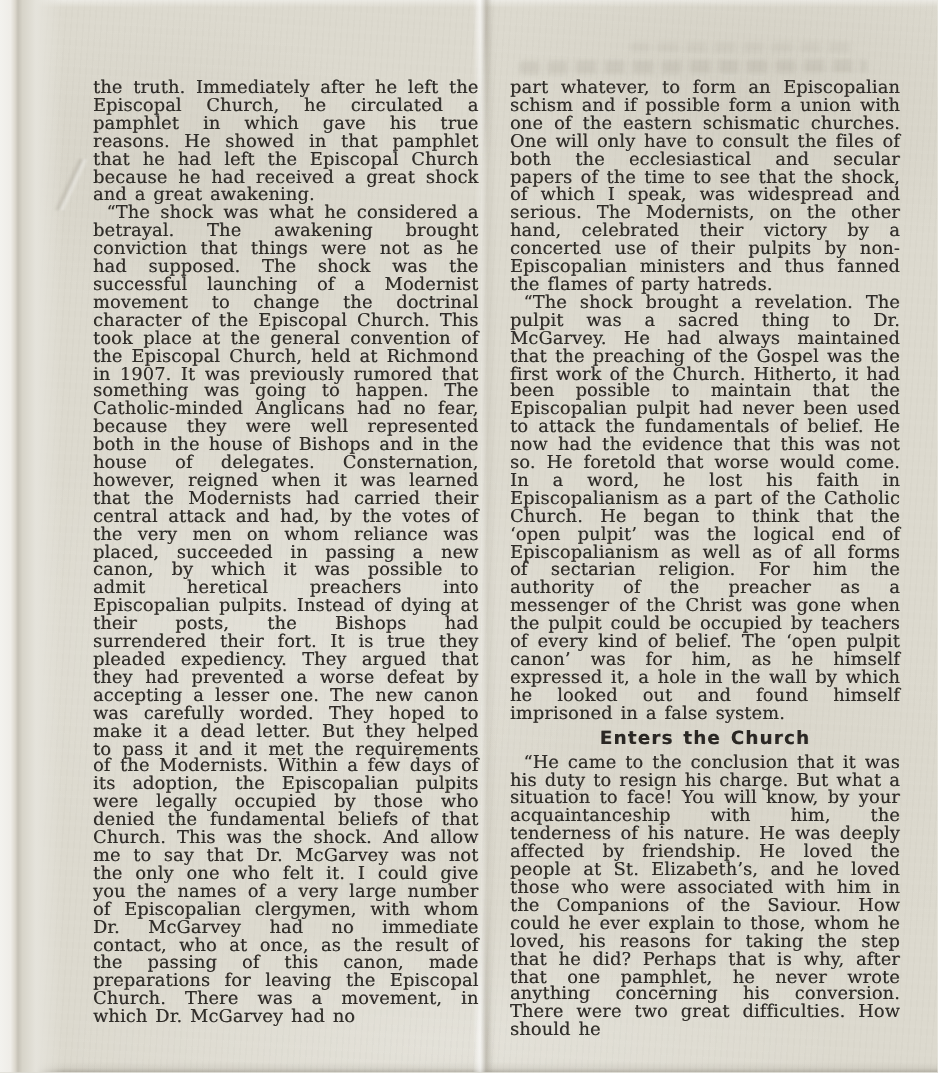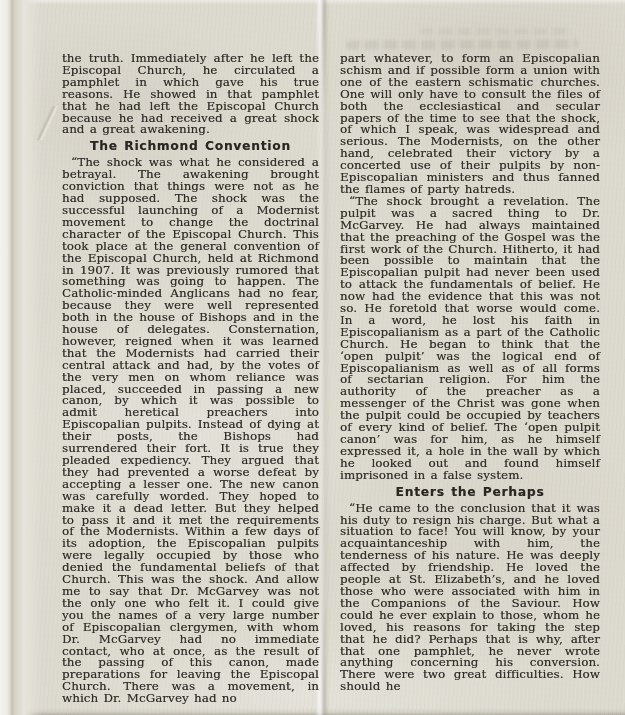--- a/index.html
+++ b/index.html
@@ -84,24 +84,23 @@
 <div class="page">
 
   <div class="crease-top crease-seg"></div>
   <div class="crease-bottom crease-seg"></div>
   <div class="crease-diag"></div>
   <div class="ghost ghost-a"></div>
   <div class="ghost ghost-b"></div>
 
   <div class="col col-left">
     <p class="cont">the truth.  Immediately after he left the Episcopal Church, he circulated a pamphlet in which gave his true reasons.  He showed in that pamphlet that he had left the Episcopal Church because he had received a great shock and a great awakening.</p>
-    <h3 class="sec">The Richmond Convention</h3>
     <p class="q">“The shock was what he considered a betrayal.  The awakening brought conviction that things were not as he had supposed.  The shock was the successful launching of a Modernist movement to change the doctrinal character of the Episcopal Church.  This took place at the general convention of the Episcopal Church, held at Richmond in 1907.  It was previously rumored that something was going to happen. The Catholic-minded Anglicans had no fear, because they were well represented both in the house of Bishops and in the house of delegates.  Consternation, however, reigned when it was learned that the Modernists had carried their central attack and had, by the votes of the very men on whom reliance was placed, succeeded in passing a new canon, by which it was possible to admit heretical preachers into Episcopalian pulpits.  Instead of dying at their posts, the Bishops had surrendered their fort.  It is true they pleaded expediency.  They argued that they had prevented a worse defeat by accepting a lesser one. The new canon was carefully worded.  They hoped to make it a dead letter.  But they helped to pass it and it met the requirements of the Modernists.  Within a few days of its adoption, the Episcopalian pulpits were legally occupied by those who denied the fundamental beliefs of that Church.  This was the shock. And allow me to say that Dr. McGarvey was not the only one who felt it.  I could give you the names of a very large number of Episcopalian clergymen, with whom Dr. McGarvey had no immediate contact, who at once, as the result of the passing of this canon, made preparations for leaving the Episcopal Church.  There was a movement, in which Dr. McGarvey had no</p>
   </div>
 
   <div class="col col-right">
     <p class="cont">part whatever, to form an Episcopalian schism and if possible form a union with one of the eastern schismatic churches.  One will only have to consult the files of both the ecclesiastical and secular papers of the time to see that the shock, of which I speak, was widespread and serious.  The Modernists, on the other hand, celebrated their victory by a concerted use of their pulpits by non-Episcopalian ministers and thus fanned the flames of party hatreds.</p>
     <p class="q">“The shock brought a revelation. The pulpit was a sacred thing to Dr. McGarvey.  He had always maintained that the preaching of the Gospel was the first work of the Church.  Hitherto, it had been possible to maintain that the Episcopalian pulpit had never been used to attack the fundamentals of belief.  He now had the evidence that this was not so.  He foretold that worse would come.  In a word, he lost his faith in Episcopalianism as a part of the Catholic Church.  He began to think that the ‘open pulpit’ was the logical end of Episcopalianism as well as of all forms of sectarian religion.  For him the authority of the preacher as a messenger of the Christ was gone when the pulpit could be occupied by teachers of every kind of belief.  The ‘open pulpit canon’ was for him, as he himself expressed it, a hole in the wall by which he looked out and found himself imprisoned in a false system.</p>
-    <h3 class="sec">Enters the Perhaps</h3>
+    <h3 class="sec">Enters the Church</h3>
     <p class="q">“He came to the conclusion that it was his duty to resign his charge. But what a situation to face!  You will know, by your acquaintanceship with him, the tenderness of his nature.  He was deeply affected by friendship.  He loved the people at St. Elizabeth’s, and he loved those who were associated with him in the Companions of the Saviour.  How could he ever explain to those, whom he loved, his reasons for taking the step that he did?  Perhaps that is why, after that one pamphlet, he never wrote anything concerning his conversion.  There were two great difficulties.  How should he</p>
   </div>
 
 </div>
 
 </body></html>

